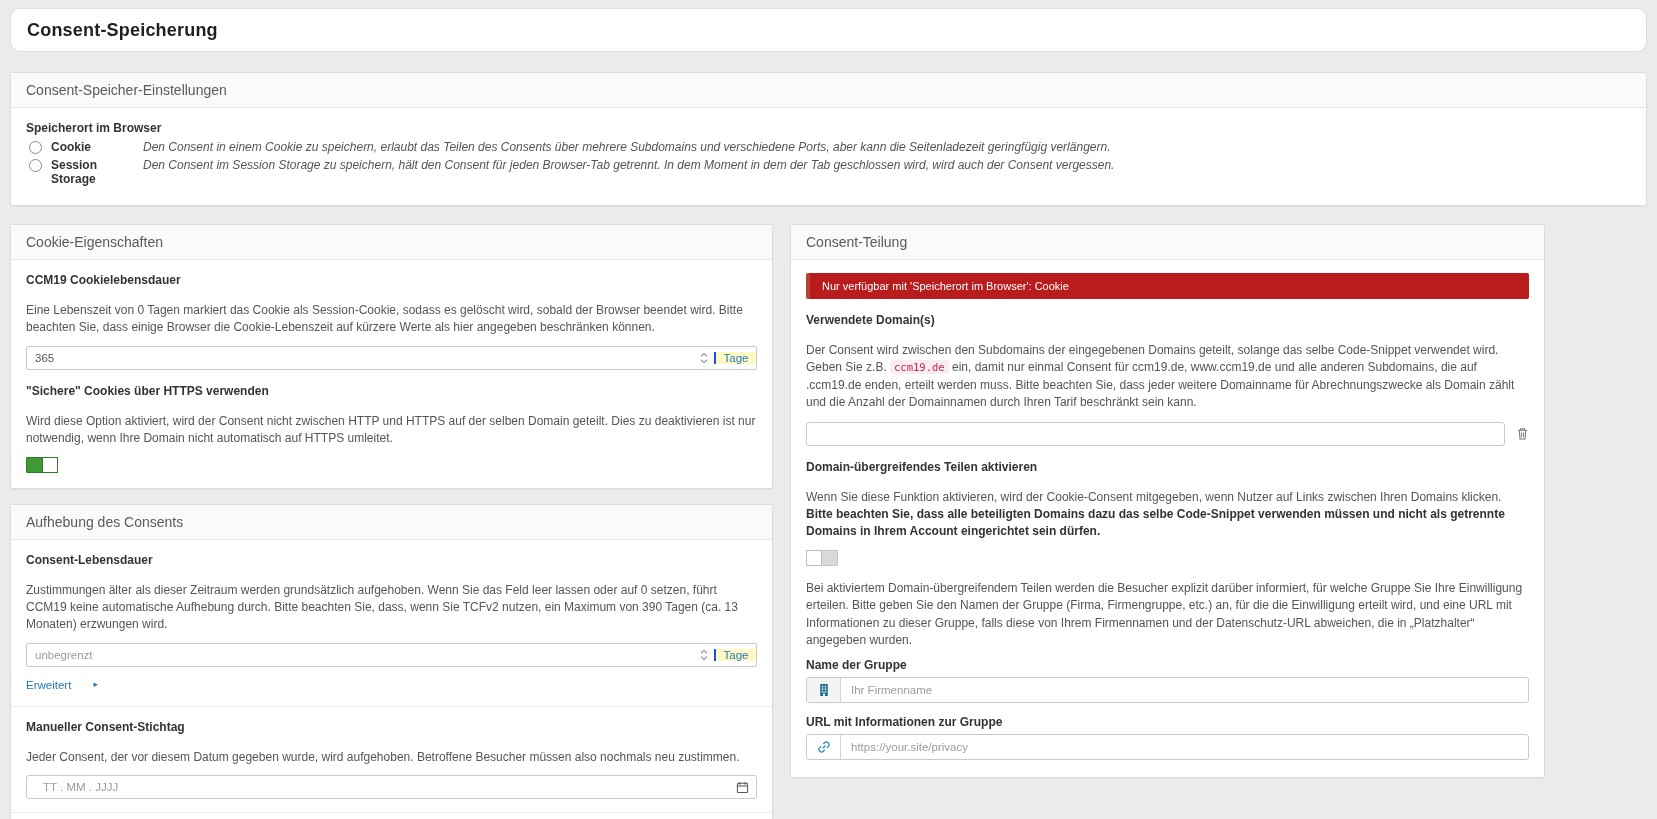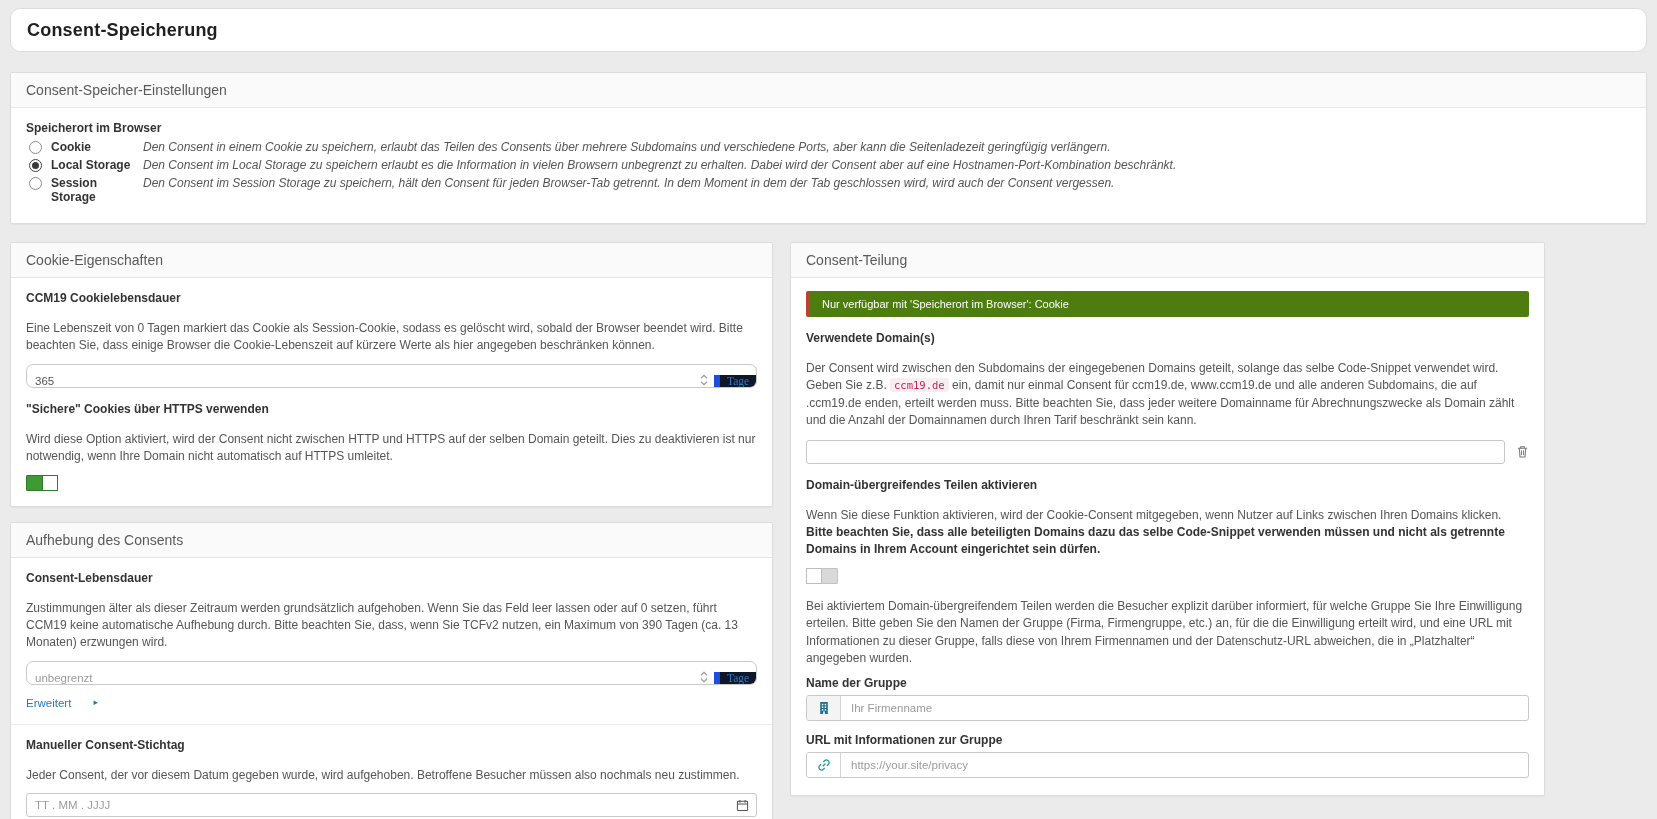--- a/index.html
+++ b/index.html
@@ -59,42 +59,42 @@
   .radio-label { width:92px; font-weight:bold; color:#333; flex:0 0 92px; cursor:pointer; }
   .radio-desc { flex:1; color:#555;font-style:italic; }
 
   
   .row { display:flex; gap:17px; align-items:flex-start; }
   .col-left  { width:763px; flex:0 0 763px; display:flex; flex-direction:column; gap:15px; }
   .col-right { width:755px; flex:0 0 755px; }
 
   
   .input-group {
-    display:flex; align-items:flex-end; height:24px;
-    border:1px solid #c9c9c9; border-radius:7px; background:#fff; overflow:hidden;
+    display:flex; align-items:center; height:24px;
+    border:1px solid #c9c9c9; border-radius:2px; background:#fff; overflow:hidden;
   }
   .input-group input {
     flex:1; border:0; outline:none; padding:0 8px; font-size:11.5px;
     color:#555; font-family:"Liberation Sans",sans-serif; background:transparent;
   }
   .spinner {
     width:20px; display:flex; align-items:center; justify-content:center;
     color:#9a9a9a; cursor:pointer;
   }
   .addon-unit {
-    width:42px; border-left:6px solid #1d4ed8; display:flex;
+    width:42px; border-left:2px solid #1d4ed8; display:flex;
     align-items:center; justify-content:center;
-    font-size:11.5px; color:#2a7abf; background:#0f172a; cursor:pointer;font-family:Liberation Serif, serif;
+    font-size:11.5px; color:#2a7abf; background:#fef9c3; cursor:pointer;
   }
   .plain-input {
     position:relative; height:24px; border:1px solid #c9c9c9; border-radius:3px; background:#fff;
   }
   .plain-input input {
     width:100%; height:100%; border:0; outline:none; padding:0 26px 0 8px;
-    font-size:11.5px; color:#555; font-family:"Liberation Sans",sans-serif; background:transparent;
+    font-size:11.5px; color:#555; font-family:"Liberation Sans",sans-serif; background:transparent;margin-left:8px;
   }
   .plain-input input::placeholder, .input-group input::placeholder,
   .prefix-group input::placeholder { color:#9b9b9b; opacity:1; }
   .input-end-icon { position:absolute; right:7px; top:5px; }
 
   .link { color:#2679b5; font-size:11.5px; cursor:pointer; display:inline-flex; align-items:center; gap:22px;justify-content:flex-end; }
   .link .caret { font-size:9px; line-height:1; }
 
   .divider { border:0; border-top:1px solid #ececec; margin:13px -15px; }
 
@@ -105,21 +105,21 @@
   }
   .toggle .knob {
     position:absolute; top:-1px; left:-1px; width:16px; height:16px;
     background:#fff; border:1px solid #bdbdbd;
   }
   .toggle.on { background:#3f9a35; border-color:#2e7c26; }
   .toggle.on .knob { left:auto; right:-1px; border-color:#2e7c26; }
 
   
   .alert-danger {
-    background:#4d7c0f; border-left:4px solid #b8432f; color:#fff;
+    background:#b91c1c; border-left:4px solid #b8432f; color:#fff;
     font-size:11px; padding:7px 12px; border-radius:2px; margin-bottom:14px;
   }
 
   code.inline-code {
     background:#f8eef2; color:#c7254e; padding:1px 4px; border-radius:3px;
     font-family:"DejaVu Sans Mono", monospace; font-size:10.5px;
   }
 
   .domain-row { display:flex; align-items:center; gap:11px; margin:10px 0 14px; }
   .domain-row .plain-input { flex:1; }
@@ -152,25 +152,20 @@
 
   <div class="card settings-card">
     <div class="card-header">Consent-Speicher-Einstellungen</div>
     <div class="card-body">
       <div class="field-label">Speicherort im Browser</div>
 
       <div class="radio-row">
         <span class="radio"></span>
         <span class="radio-label">Cookie</span>
         <span class="radio-desc">Den Consent in einem Cookie zu speichern, erlaubt das Teilen des Consents über mehrere Subdomains und verschiedene Ports, aber kann die Seitenladezeit geringfügig verlängern.</span>
-      </div>
-      <div class="radio-row">
-        <span class="radio checked"></span>
-        <span class="radio-label">Local Storage</span>
-        <span class="radio-desc">Den Consent im Local Storage zu speichern erlaubt es die Information in vielen Browsern unbegrenzt zu erhalten. Dabei wird der Consent aber auf eine Hostnamen-Port-Kombination beschränkt.</span>
       </div>
       <div class="radio-row">
         <span class="radio"></span>
         <span class="radio-label">Session Storage</span>
         <span class="radio-desc">Den Consent im Session Storage zu speichern, hält den Consent für jeden Browser-Tab getrennt. In dem Moment in dem der Tab geschlossen wird, wird auch der Consent vergessen.</span>
       </div>
     </div>
   </div>
 
   <div class="row">

